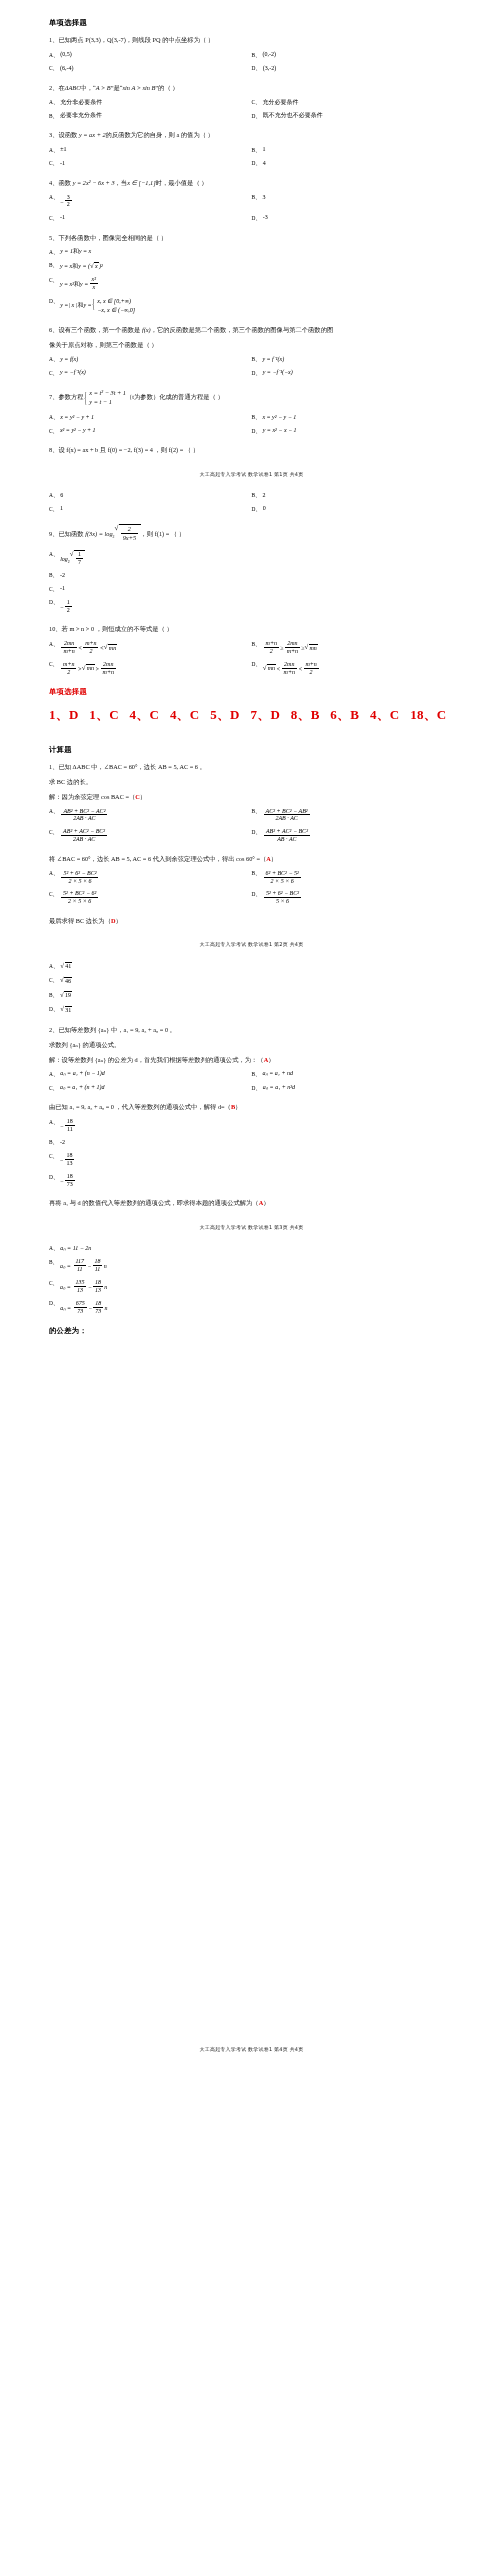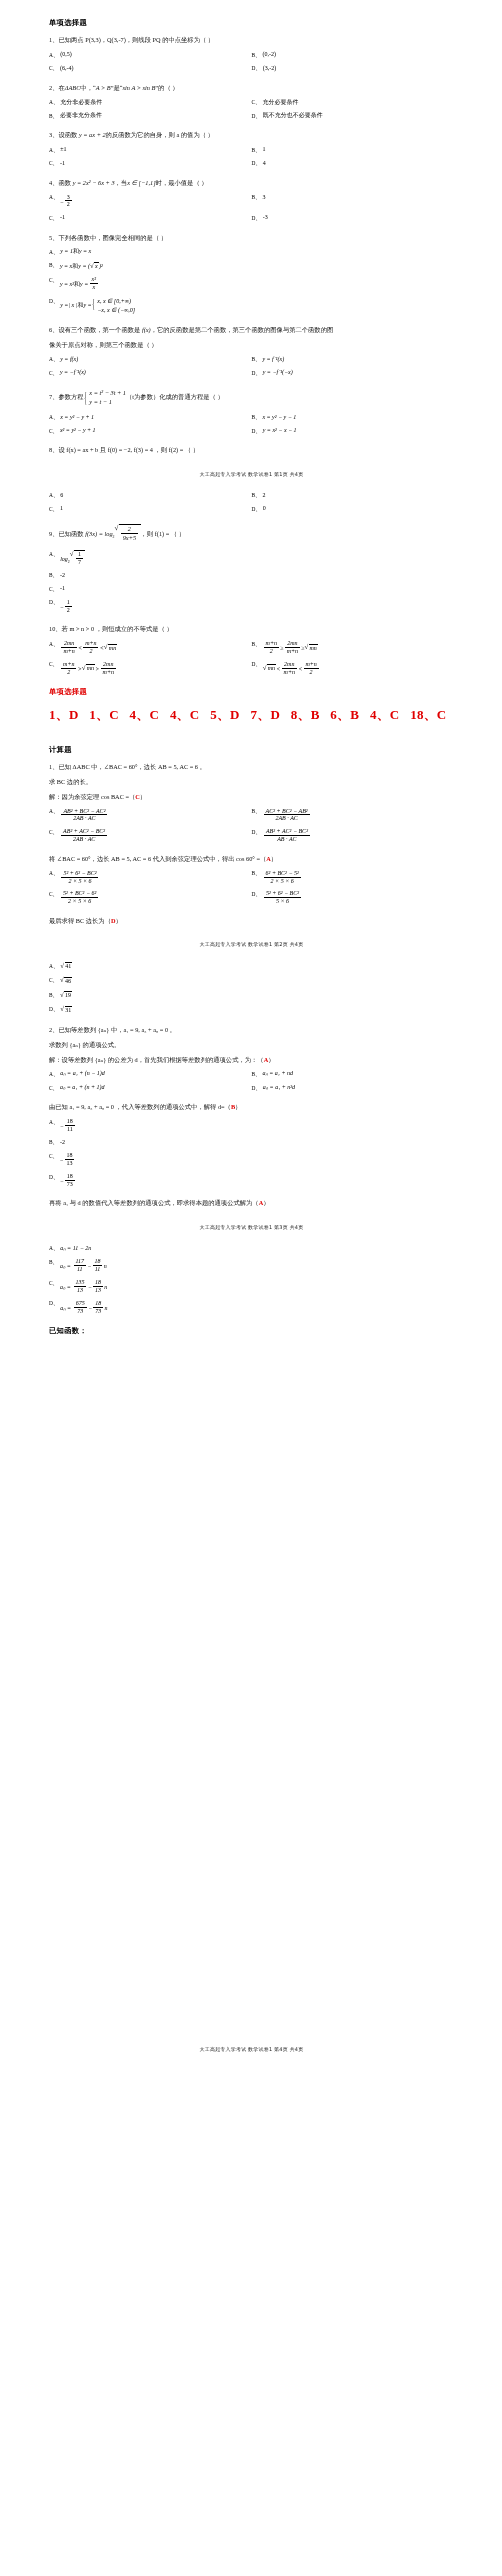--- a/index.html
+++ b/index.html
@@ -504,21 +504,21 @@
     <div class="opt">
       <span class="lab">C、</span>
       <span class="body mi"><span>aₙ = </span><span class="frac"><span class="num">135</span><span class="den">13</span></span><span>−</span><span class="frac"><span class="num">18</span><span class="den">13</span></span><span>n</span></span>
     </div>
     <div class="opt">
       <span class="lab">D、</span>
       <span class="body mi"><span>aₙ = </span><span class="frac"><span class="num">675</span><span class="den">73</span></span><span>−</span><span class="frac"><span class="num">18</span><span class="den">73</span></span><span>n</span></span>
     </div>
   </div>
 
-  <div class="sec-title">已知函数：</div>
+  <div class="sec-title">的公差为：</div>
 
   <div class="blank-tail"></div>
 
   <div class="footer">大工高起专入学考试 数学试卷1 第4页  共4页</div>
 
  </div>
 </div>
 
 
 </body></html>

